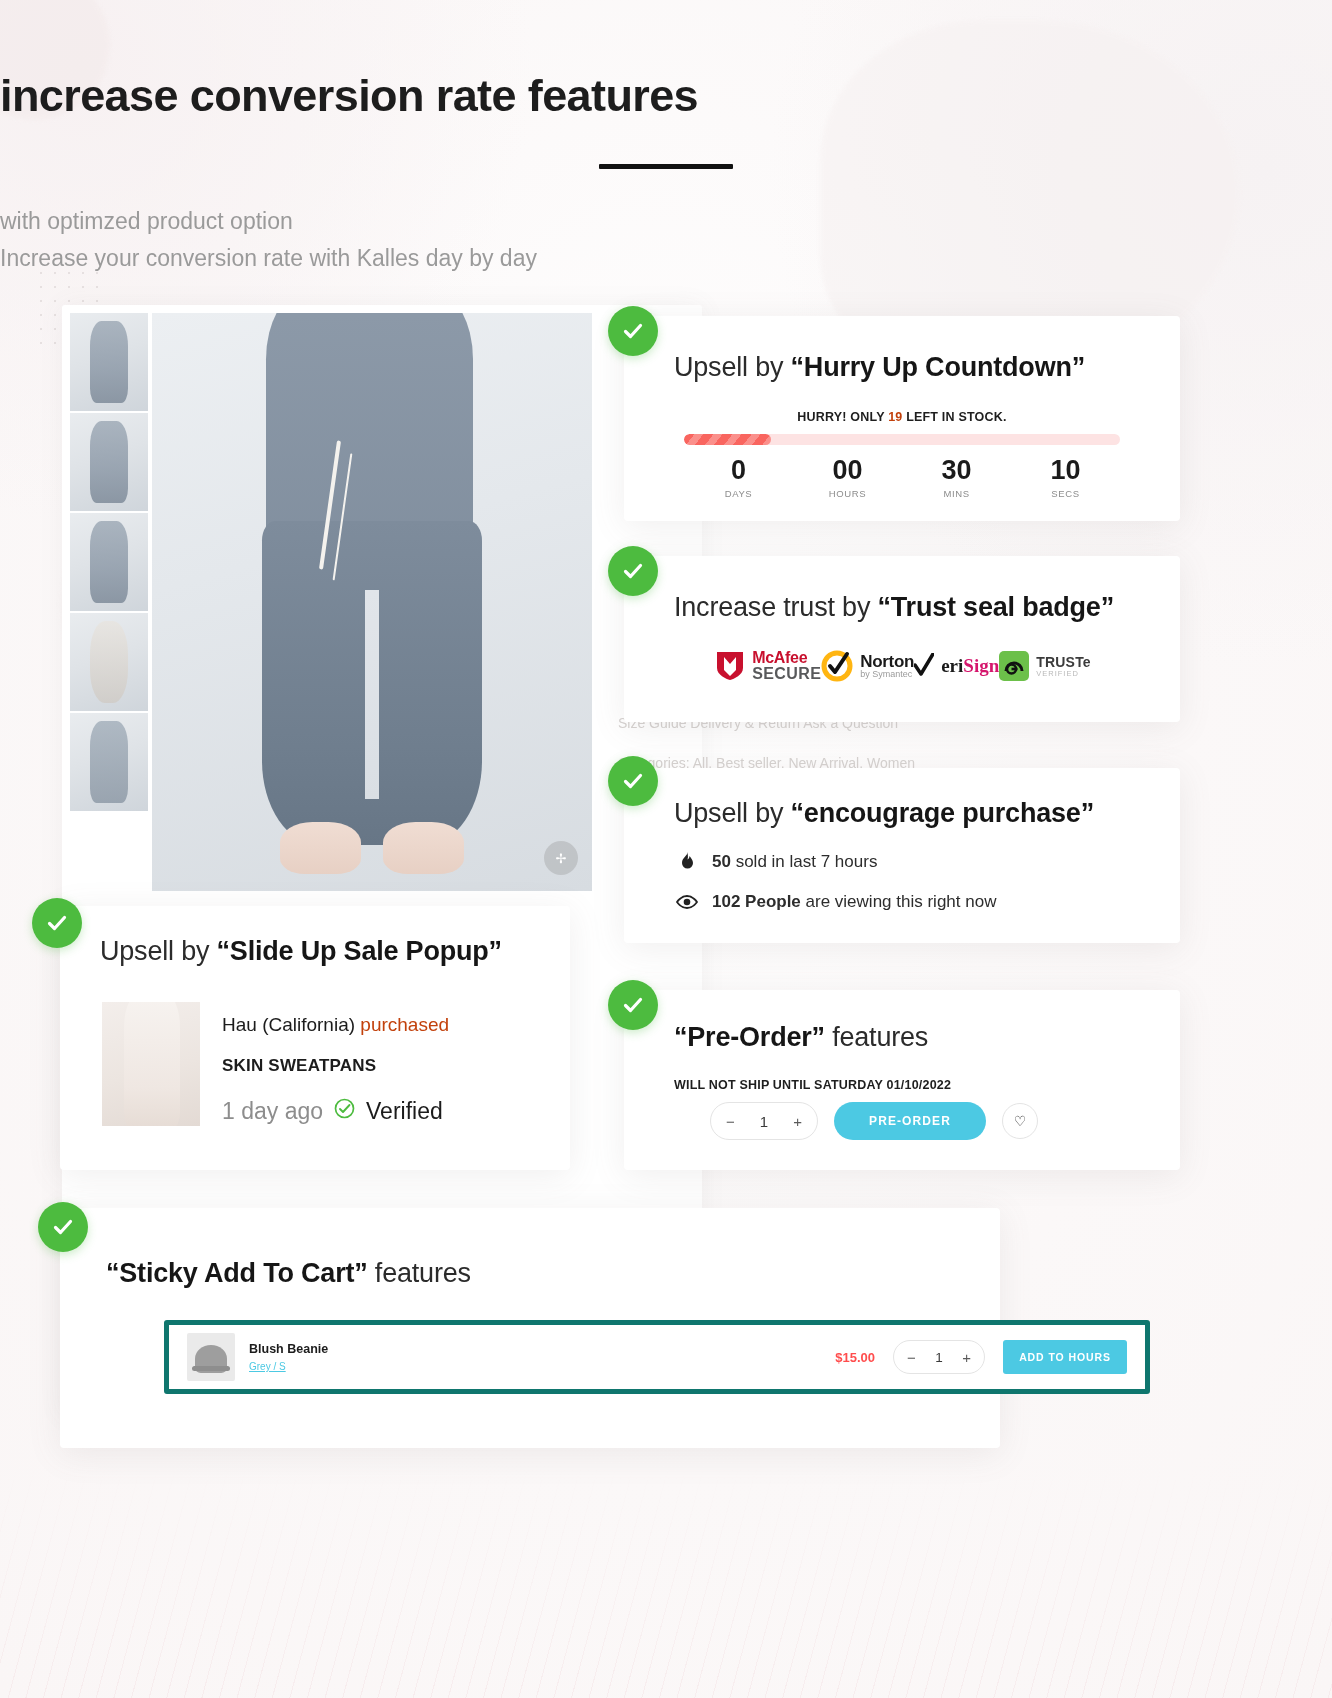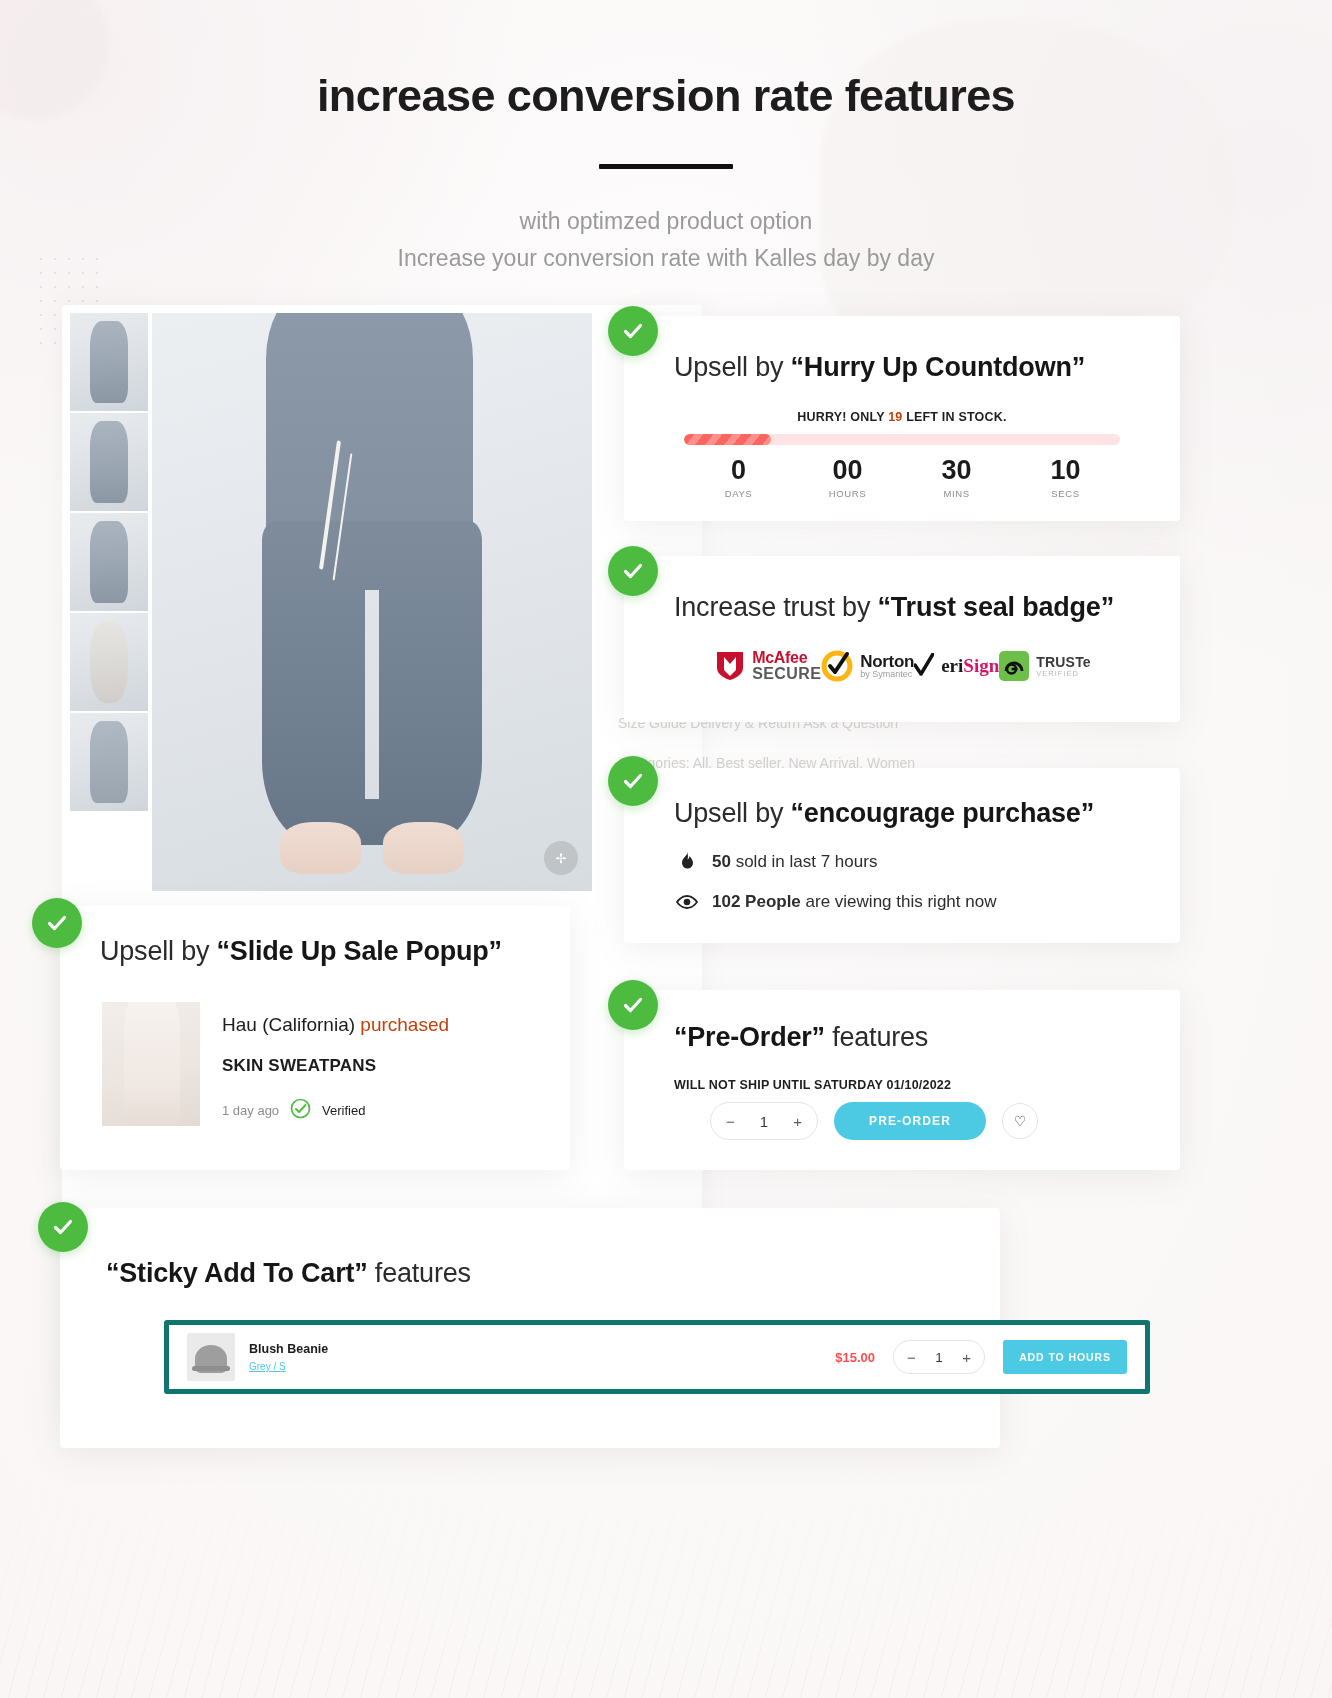--- a/index.html
+++ b/index.html
@@ -31,21 +31,21 @@
     background-size: 14px 14px; opacity:.85;
   }
   .bottomlines {
     position:absolute; left:0; bottom:0; width:1332px; height:230px; opacity:.4;
     background: repeating-linear-gradient(105deg, rgba(236,206,210,0) 0px, rgba(236,206,210,0) 16px, rgba(235,200,205,.55) 16px, rgba(235,200,205,.55) 17px);
     -webkit-mask-image: linear-gradient(to top, rgba(0,0,0,1), rgba(0,0,0,0));
     mask-image: linear-gradient(to top, rgba(0,0,0,1), rgba(0,0,0,0));
   }
 
   
-  .header { position:absolute; left:0; top:0; width:1332px; text-align:center; }
+  .header { position:absolute; left:0; top:0; width:1332px; text-align:left; }
   .page-title {
     margin-top: 70px;
     font-size: 45px;
     font-weight: 700;
     color: #1d1d1d;
     letter-spacing: -0.6px;
     font-family: "Liberation Sans", sans-serif;
   }
   .title-rule {
     width: 134px; height: 5px; background:#111; margin: 42px auto 0; border-radius:1px;
@@ -198,21 +198,21 @@
     overflow:hidden;
   }
   .su-thumb::after{
     content:""; position:absolute; left:22%; top:-6%; width:58%; height:108%;
     background:linear-gradient(180deg,#f7f3f0 0%, #efe7e2 70%, #e6dcd5 100%);
     border-radius: 24% 24% 12% 12%;
   }
   .su-l1{ position:absolute; left:162px; top:108px; font-size:19px; color:#1c1c1c; }
   .su-l1 .grey{ color:#c2410c;margin-top:25px; }
   .su-l2{ position:absolute; left:162px; top:150px; font-size:17px; font-weight:700; color:#1c1c1c; letter-spacing:.2px;}
-  .su-l3{ position:absolute; left:162px; top:192px; font-size:13px; color:#8d8d8d; display:flex; align-items:center; gap:11px;}
+  .su-l3{ position:absolute; left:162px; top:192px; font-size:23px; color:#8d8d8d; display:flex; align-items:center; gap:11px;}
   .su-verified{ color:#1c1c1c; font-weight:400; }
 
   
   #card-preorder { left:624px; top:990px; width:556px; height:180px; }
   #card-preorder .card-title{ position:absolute; left:50px; top:32px; }
   .po-ship{ position:absolute; left:50px; top:88px; font-size:12.5px; font-weight:700; color:#1e1e1e; letter-spacing:.2px;}
   .po-row{ position:absolute; left:86px; top:112px; display:flex; align-items:center; gap:16px; }
   .qty{
     width:108px; height:38px; border:1px solid #e4e4e4; border-radius:19px;
     display:flex; align-items:center; justify-content:space-between; padding:0 15px;

